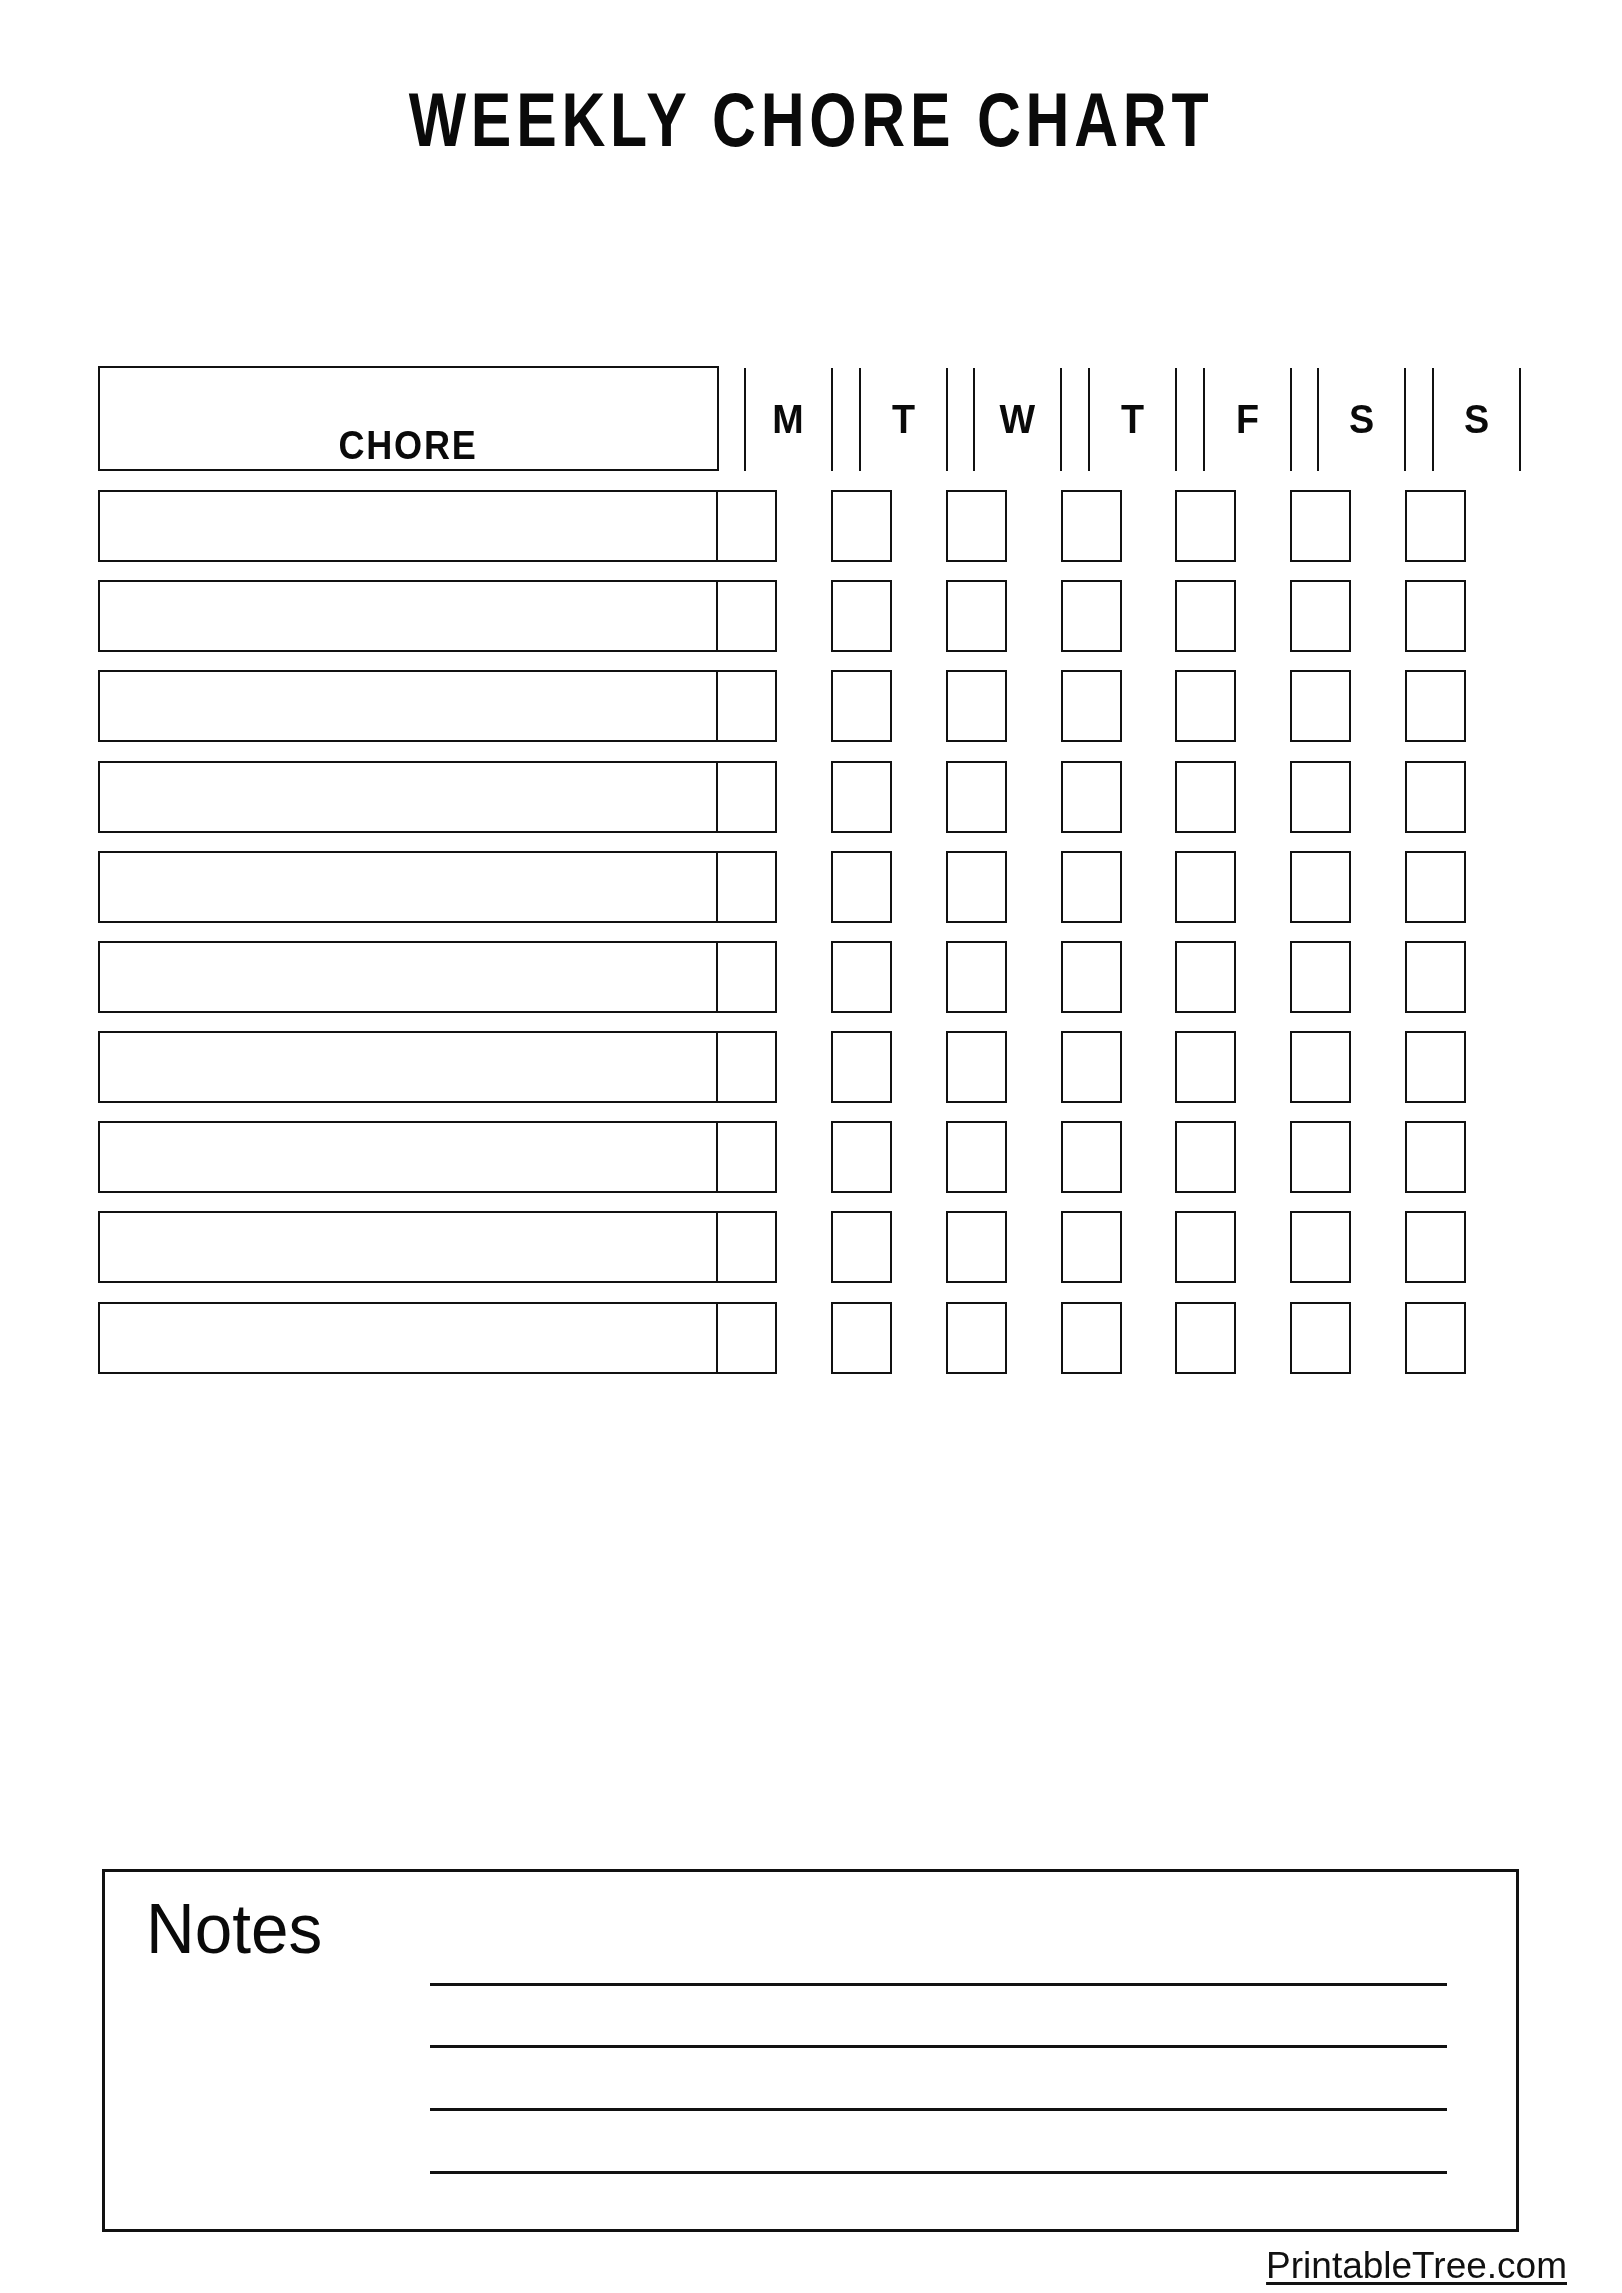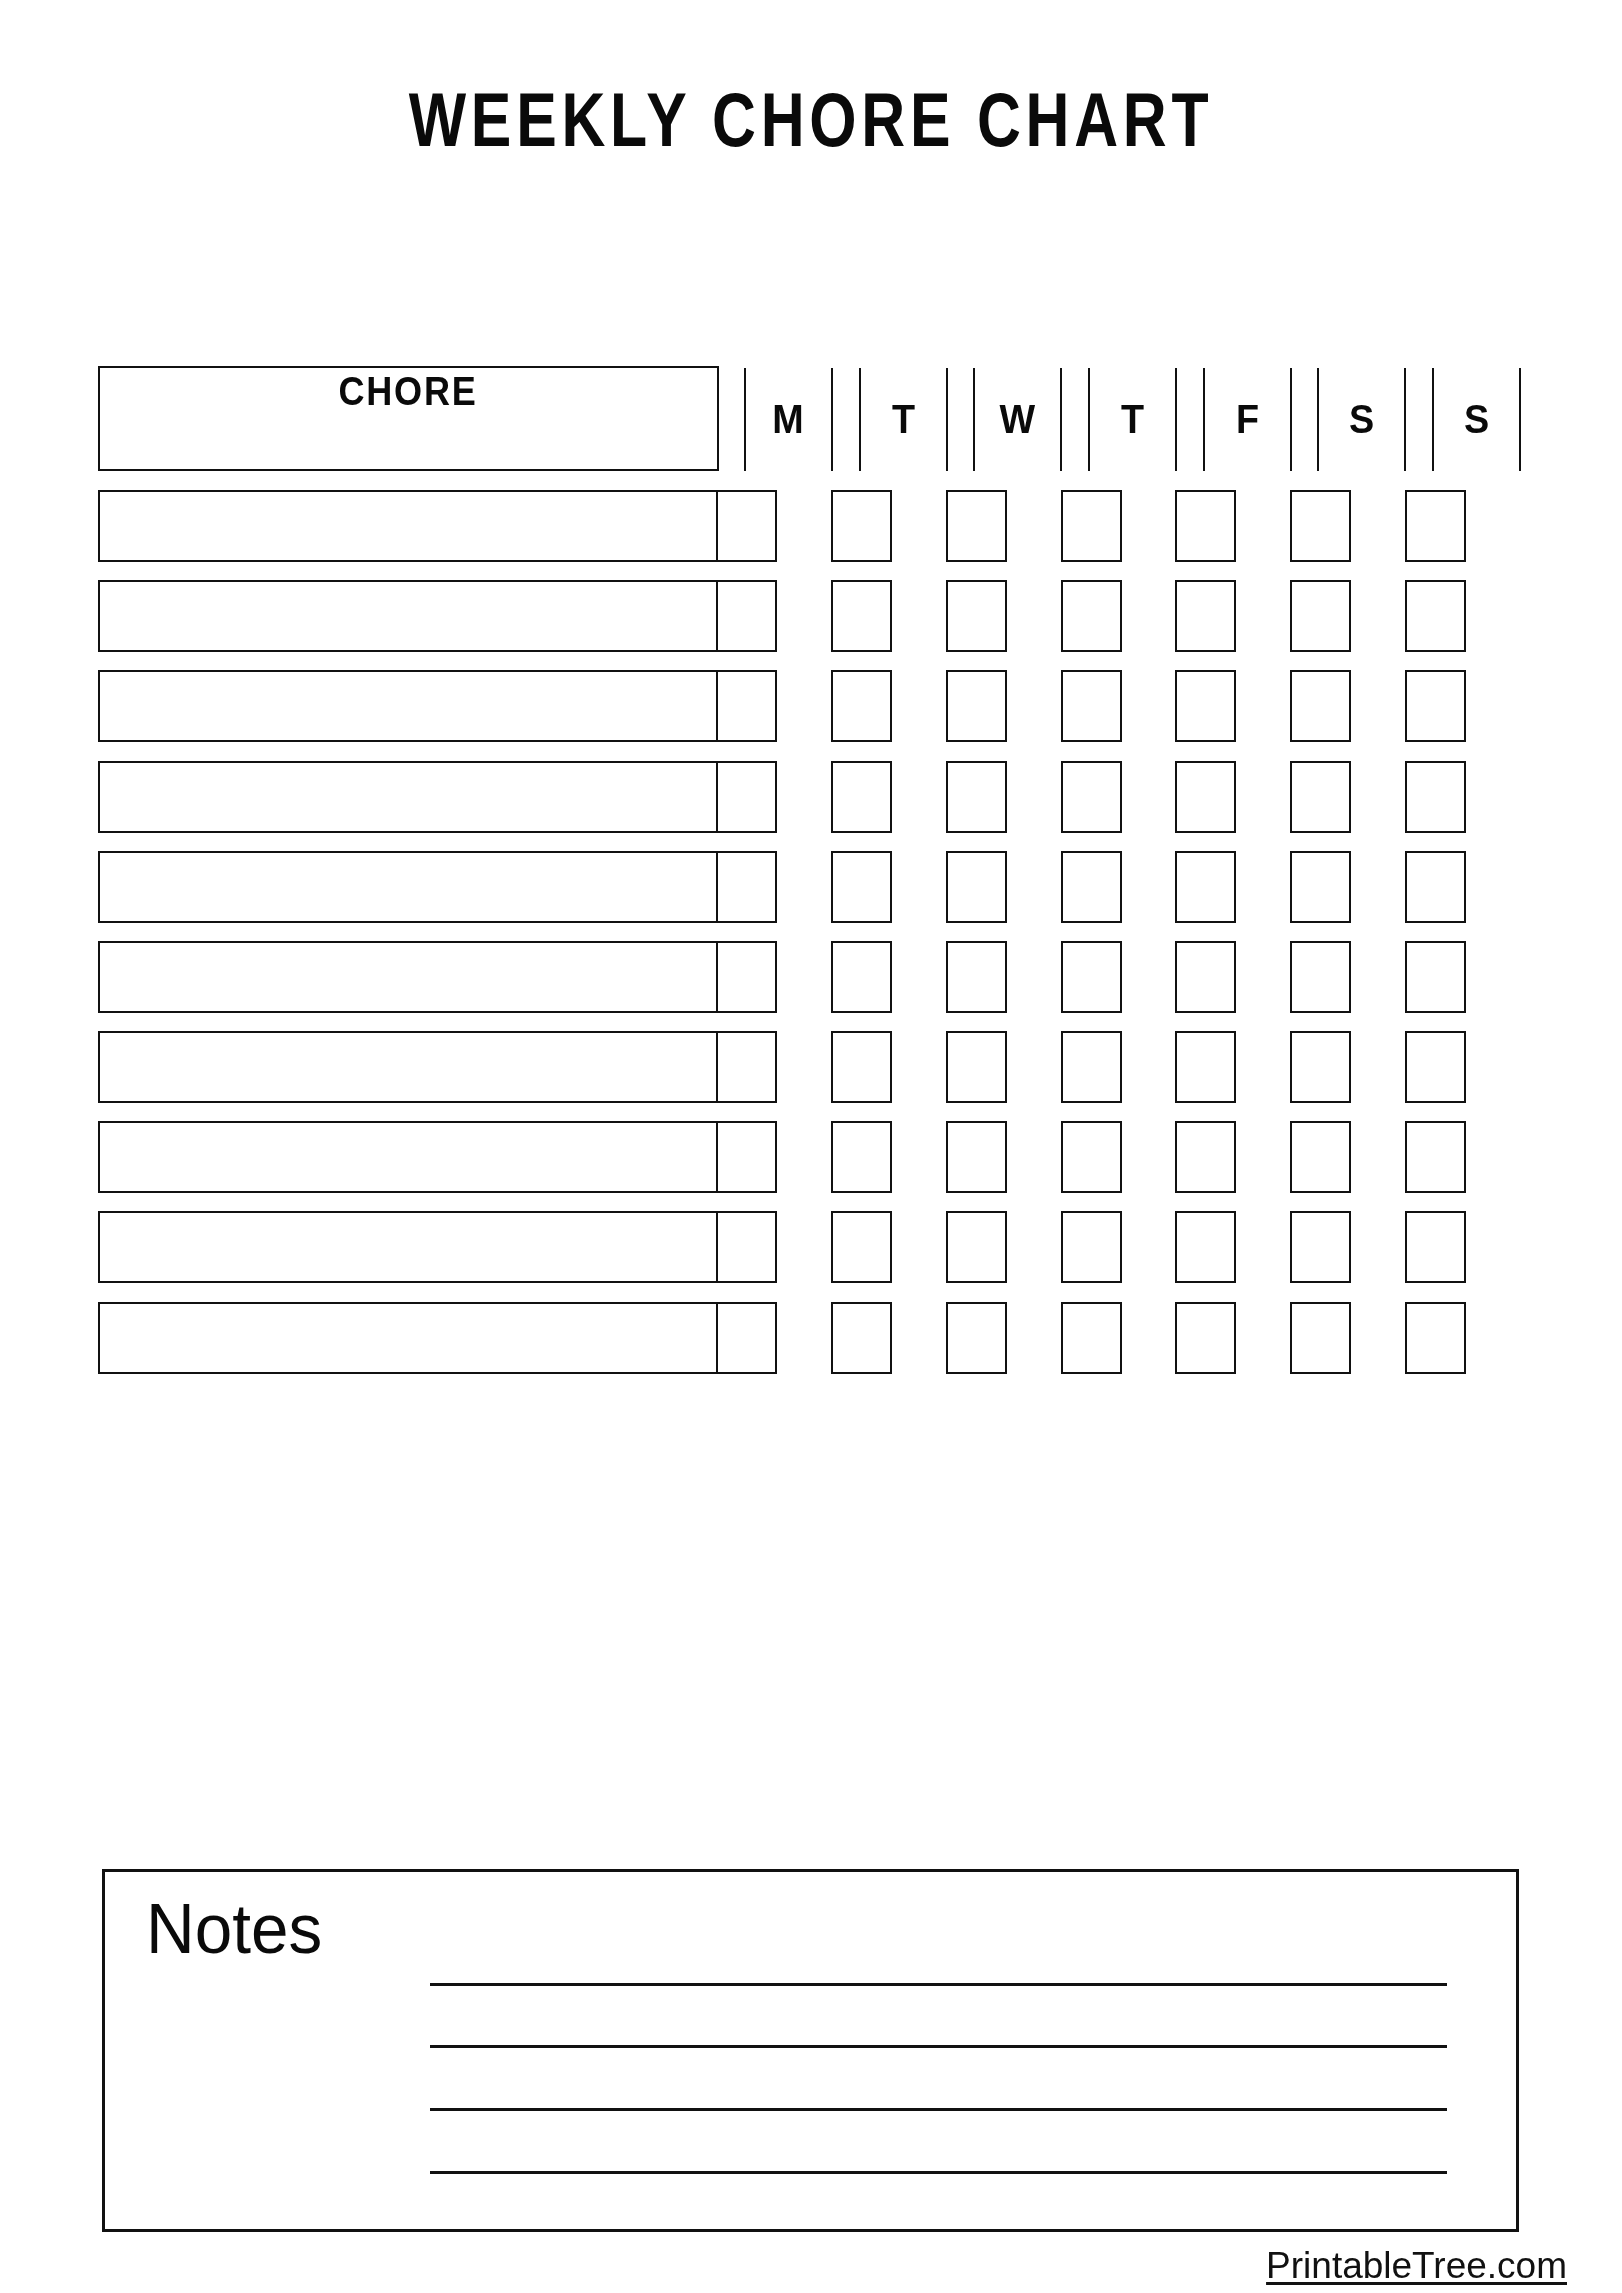--- a/index.html
+++ b/index.html
@@ -53,21 +53,21 @@
   }
   #chore-header-cell {
     position: absolute;
     left: 0;
     top: 0;
     width: 621px;
     height: 105px;
     box-sizing: border-box;
     border: 2.9px solid #111111;
     display: flex;
-    align-items: flex-start;
+    align-items: flex-end;
     justify-content: center;
   }
   #chore-header-label {
     font-weight: 700;
     font-size: 41px;
     letter-spacing: 2px;
     transform: scaleX(0.88);
     color: #0a0a0a;
   }
 

